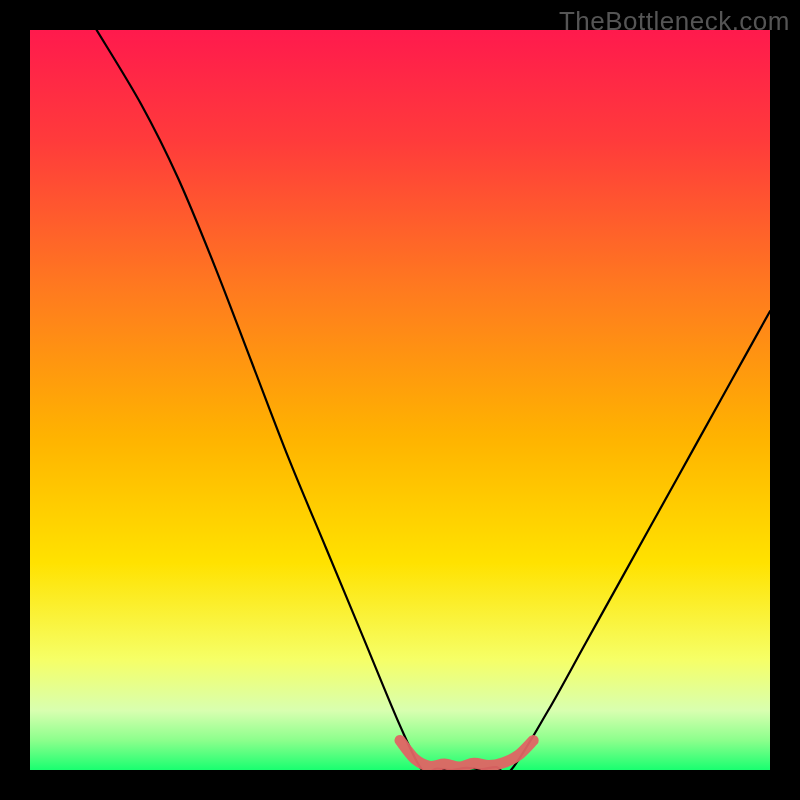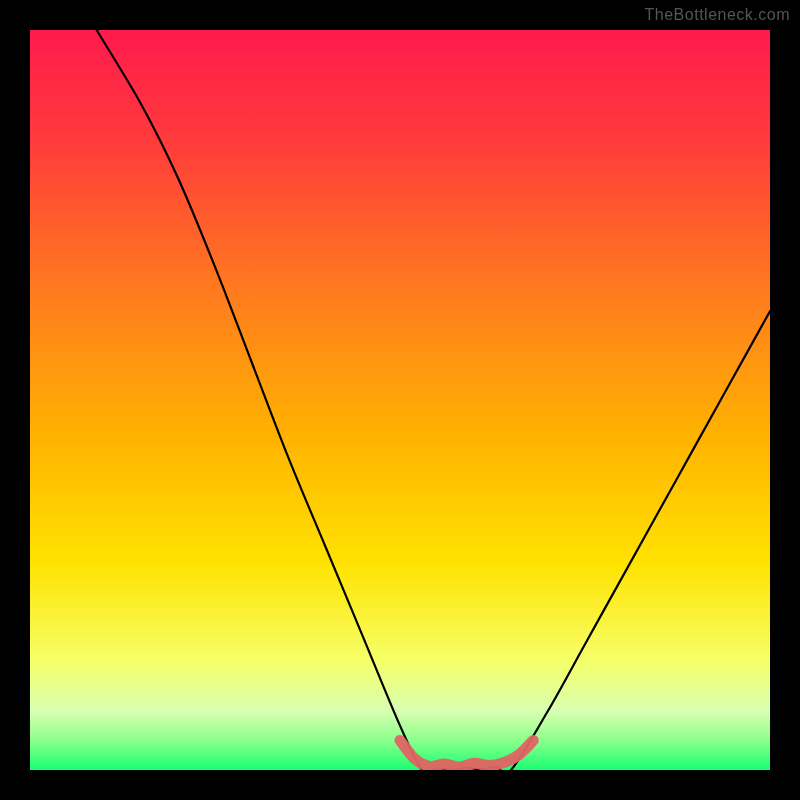--- a/index.html
+++ b/index.html
@@ -23,21 +23,21 @@
     top: 30px;
     left: 30px;
     width: 740px;
     height: 740px;
   }
   .watermark {
     position: absolute;
     top: 6px;
     right: 10px;
     color: #555;
-    font-size: 16px;
+    font-size: 26px;
     font-weight: 500;
     letter-spacing: 0.5px;
   }
   svg { display: block; }
 </style>
 </head>
 <body>
 
 <div class="frame">
   <div class="watermark">TheBottleneck.com</div>

